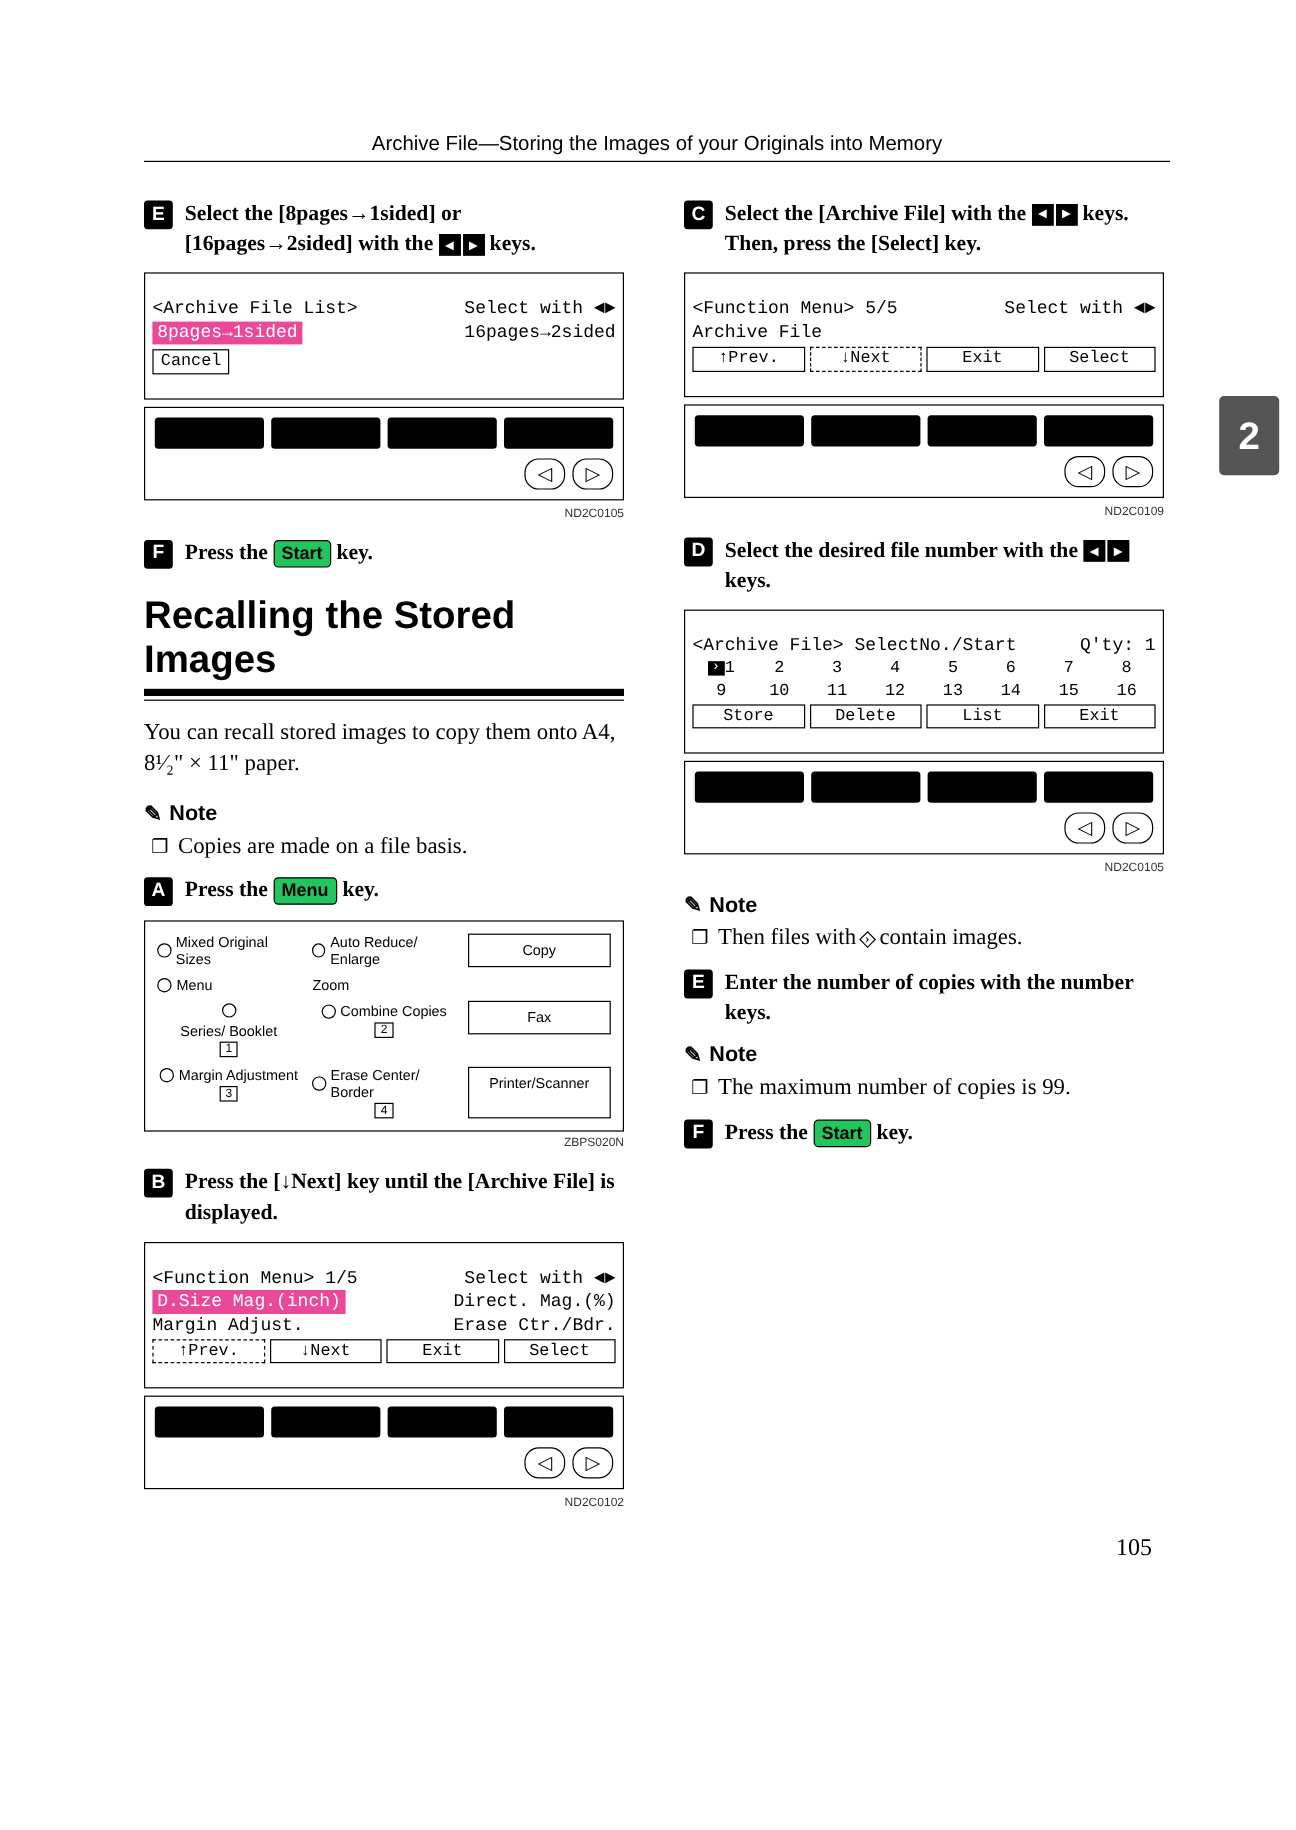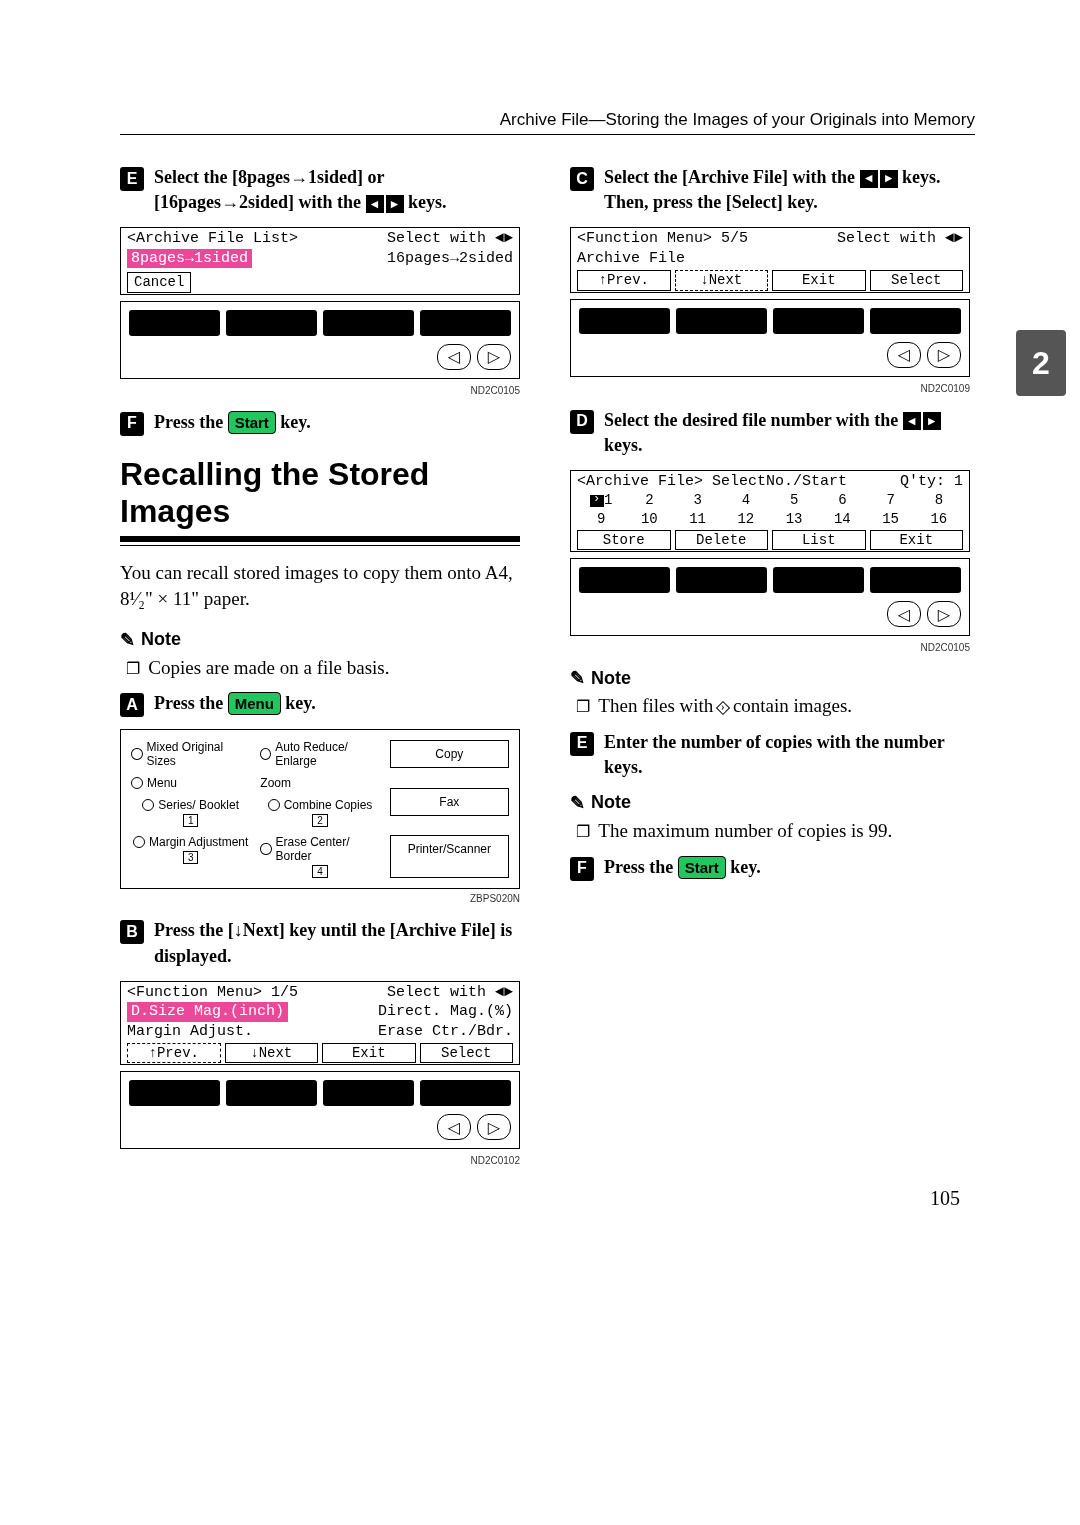--- a/index.html
+++ b/index.html
@@ -10,21 +10,21 @@
     font-family: Georgia, 'Times New Roman', serif;
     color: #000;
     position: relative;
   }
   .page {
     padding: 110px 105px 60px 120px;
     position: relative;
   }
   .header-line {
     font-size: 17px;
-    text-align: right;
+    text-align: center;
     border-bottom: 1px solid #000;
     padding-bottom: 4px;
     margin-bottom: 30px;
     font-family: Arial, sans-serif;
   }
   .columns {
     display: flex;
     gap: 50px;
   }
   .col {
@@ -54,21 +54,21 @@
     border-radius: 3px;
     margin-right: 4px;
     flex-shrink: 0;
     margin-top: 2px;
   }
   .lcd {
     border: 1px solid #000;
     font-family: 'Courier New', monospace;
     font-size: 15px;
     margin: 10px 0 6px 0;
-    padding: 1px 6px;
+    padding: 20px 6px;
     line-height: 1.3;
   }
   .lcd .row { display:flex; justify-content:space-between; align-items:center; }
   .lcd .inv { background:#ec4899; color:#fff; padding:0 4px; display:inline-block; }
   .lcd .btnbox { border:1px solid #000; padding:0 6px; display:inline-block; font-size:14px; }
   .lcd .dashrow {
     display: grid;
     grid-template-columns: repeat(8, 1fr);
     text-align: center;
     font-size: 14px;
@@ -266,21 +266,21 @@
         <div class="cell">
             <span class="radio"></span>
             <span>Menu</span>
           </div>
         <div class="cell">
             <span>Zoom</span>
           </div>
         <div class="bigbtn" style="grid-row:span 2; align-self:center;">Fax</div>
 
         <div class="cell stack">
-            <div style="display:flex;gap:4px;align-items:center;">
+            <div style="display:flex;gap:4px;align-items:center;flex-direction:column;">
               <span class="radio"></span>
               <span>Series/ Booklet</span>
             </div>
             <span class="tag">1</span>
           </div>
         <div class="cell stack">
             <div style="display:flex;gap:4px;align-items:center;">
               <span class="radio"></span>
               <span>Combine Copies</span>
             </div>

